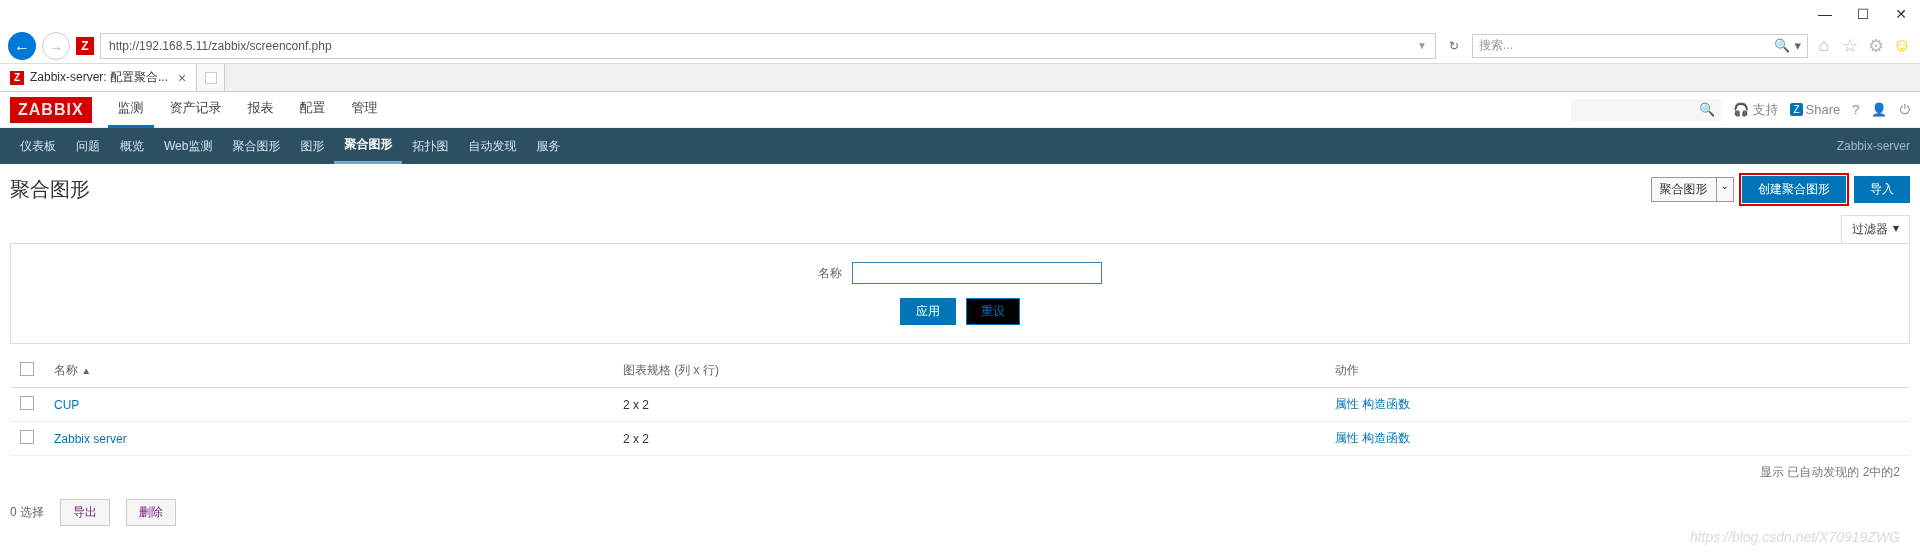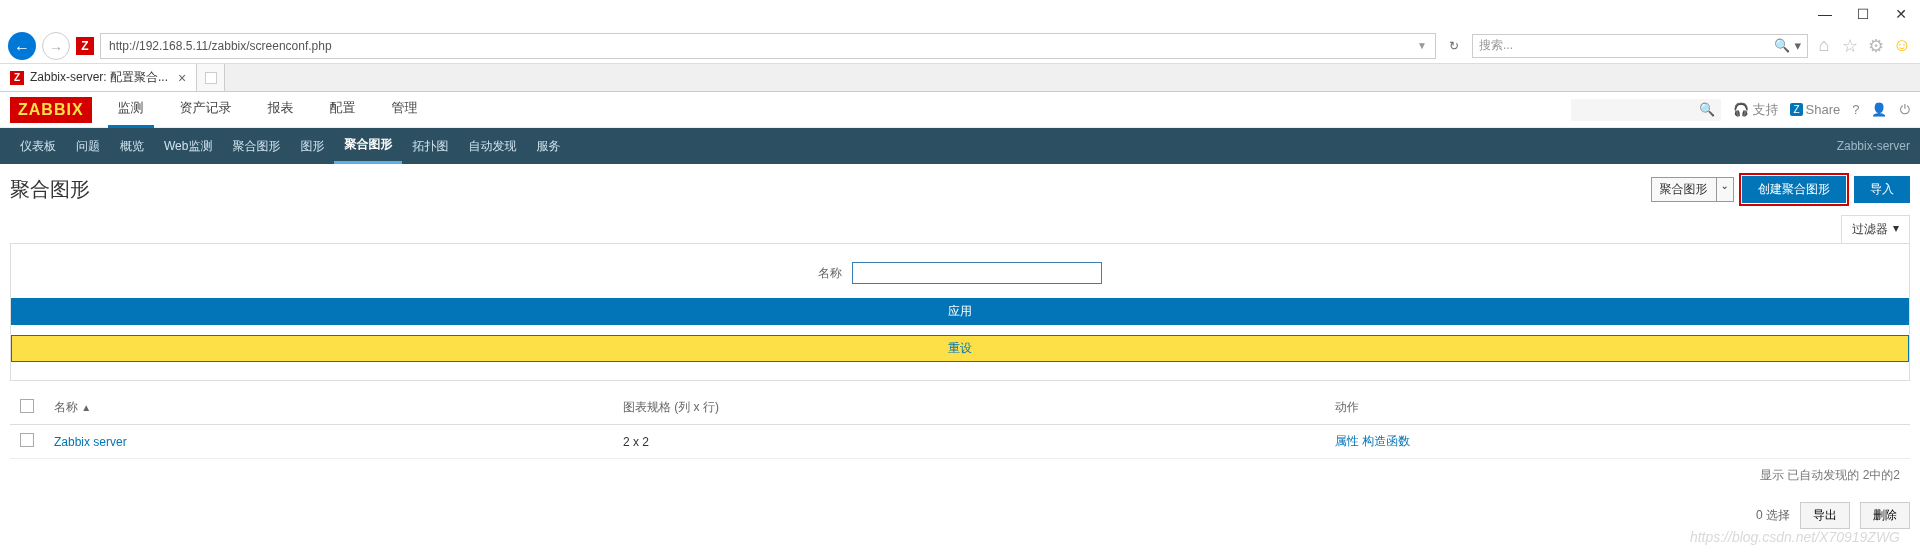--- a/index.html
+++ b/index.html
@@ -23,22 +23,22 @@
     
     .tab-strip { height: 28px; background: #f0f0f0; display: flex; align-items: stretch; border-bottom: 1px solid #ccc; }
     .tab { display: flex; align-items: center; gap: 6px; padding: 0 10px; background: #fff; border-right: 1px solid #ccc; font-size: 12px; color: #333; max-width: 200px; }
     .tab .favicon-z { width: 14px; height: 14px; font-size: 10px; }
     .tab-close { color: #666; font-size: 14px; margin-left: 4px; }
     .new-tab { width: 28px; display: flex; align-items: center; justify-content: center; border-right: 1px solid #ccc; background: #f8f8f8; }
     .new-tab-icon { width: 12px; height: 12px; border: 1px solid #ccc; background: #fff; }
     
     
     .zbx-header { height: 36px; background: #fff; display: flex; align-items: center; padding: 0 10px; border-bottom: 1px solid #eee; }
-    .zbx-logo { background: #d40000; color: #fde047; font-weight: bold; font-size: 16px; padding: 4px 8px; letter-spacing: 1px; margin-right: 16px; }
-    .top-nav { display: flex; gap: 16px; }
+    .zbx-logo { background: #d40000; color: #e5e5e5; font-weight: bold; font-size: 16px; padding: 4px 8px; letter-spacing: 1px; margin-right: 16px; }
+    .top-nav { display: flex; gap: 6px; }
     .top-nav-item { padding: 8px 10px; color: #444; font-size: 13px; }
     .top-nav-item.active { border-bottom: 3px solid #0275b8; }
     .header-right { margin-left: auto; display: flex; align-items: center; gap: 12px; }
     .header-search { width: 150px; height: 22px; background: #f5f5f5; border: none; padding: 0 24px 0 6px; }
     .header-search-wrap { position: relative; }
     .header-search-wrap .glass { position: absolute; right: 6px; top: 3px; color: #999; font-size: 13px; }
     .hdr-icon { color: #888; font-size: 13px; display: flex; align-items: center; gap: 3px; }
     .zshare { background: #0275b8; color: #fff; font-size: 10px; padding: 1px 3px; border-radius: 2px; }
     
     .sub-nav { height: 36px; background: #2c5062; display: flex; align-items: center; padding: 0 10px; }
@@ -56,36 +56,36 @@
     .btn-create-highlight { outline: 2px solid #d40000; outline-offset: 1px; }
     
     .filter-tab-row { display: flex; justify-content: flex-end; padding: 0 10px; }
     .filter-tab { border: 1px solid #ddd; border-bottom: none; padding: 5px 10px; font-size: 12px; display: flex; gap: 5px; background: #fff; }
     .filter-icon { font-size: 12px; }
     
     .filter-panel { margin: 0 10px; border: 1px solid #ddd; padding: 18px 0; background: #fff; }
     .filter-row { display: flex; justify-content: center; align-items: center; gap: 10px; margin-bottom: 14px; }
     .filter-label { color: #666; font-size: 12px; }
     .filter-input { width: 250px; height: 22px; border: 1px solid #3b7fb5; padding: 0 6px; }
-    .filter-btns { display: flex; justify-content: center; gap: 10px; flex-direction: column; }
-    .btn-outline { border: 1px solid #0275b8; background: #fde047; color: #0275b8; padding: 4px 14px; font-size: 12px; }
+    .filter-btns { display: flex; justify-content: center; gap: 10px; }
+    .btn-outline { border: 1px solid #0275b8; background: #000000; color: #0275b8; padding: 4px 14px; font-size: 12px; }
     
     .data-table { width: calc(100% - 20px); margin: 10px 10px 0; border-collapse: collapse; }
     .data-table th { text-align: left; padding: 8px 10px; border-bottom: 1px solid #ddd; font-weight: normal; color: #666; font-size: 12px; }
     .data-table td { padding: 8px 10px; border-bottom: 1px solid #eee; font-size: 12px; }
     .th-sort { color: #0275b8; }
     .sort-arrow { font-size: 10px; }
     .link { color: #0275b8; }
     .checkbox { width: 14px; height: 14px; border: 1px solid #aaa; display: inline-block; background: #fff; }
     
     .table-footer { text-align: right; padding: 8px 20px; color: #777; font-size: 12px; margin-left: 26px; }
     
-    .bottom-bar { padding: 10px; display: flex; align-items: center; gap: 10px; justify-content: flex-end; }
+    .bottom-bar { padding: 10px; display: flex; align-items: center; gap: 16px; }
     .sel-count { color: #666; font-size: 12px; }
-    .btn-disabled { border: 1px solid #ccc; background: #f5f5f5; color: #000000; padding: 4px 12px; font-size: 12px; }
+    .btn-disabled { border: 1px solid #ccc; background: #f5f5f5; color: #701a75; padding: 4px 12px; font-size: 12px; }
     
     .watermark { position: fixed; bottom: 10px; right: 20px; color: rgba(180,180,180,0.5); font-size: 14px; font-style: italic; }
   </style>
 </head>
 <body>
 
 <div class="browser-titlebar">
   <div class="titlebar-btn">—</div>
   <div class="titlebar-btn">☐</div>
   <div class="titlebar-btn">✕</div>
@@ -195,20 +195,29 @@
     <tr>
       <th style="width:24px;"><span class="checkbox"></span></th>
       <th class="th-sort"><span>名称</span> <span class="sort-arrow">▲</span></th>
       <th>图表规格 (列 x 行)</th>
       <th>动作</th>
     </tr>
   </thead>
   <tbody>
     <tr>
       <td><span class="checkbox"></span></td>
+      <td><a class="link">CUP</a></td>
+      <td>2 x 2</td>
+      <td>
+        <a class="link">属性</a>
+        <a class="link">构造函数</a>
+      </td>
+    </tr>
+    <tr>
+      <td><span class="checkbox"></span></td>
       <td><a class="link">Zabbix server</a></td>
       <td>2 x 2</td>
       <td>
         <a class="link">属性</a>
         <a class="link">构造函数</a>
       </td>
     </tr>
   </tbody>
 </table>
 <div class="table-footer">显示 已自动发现的 2中的2</div>

